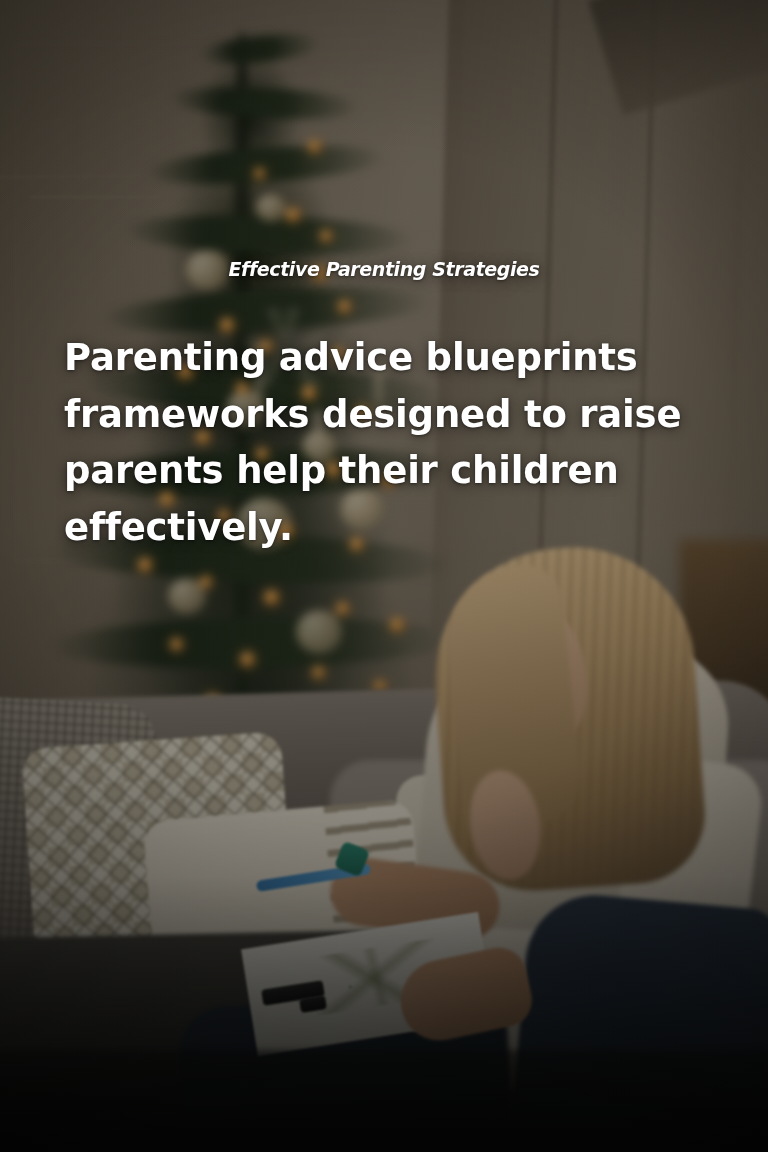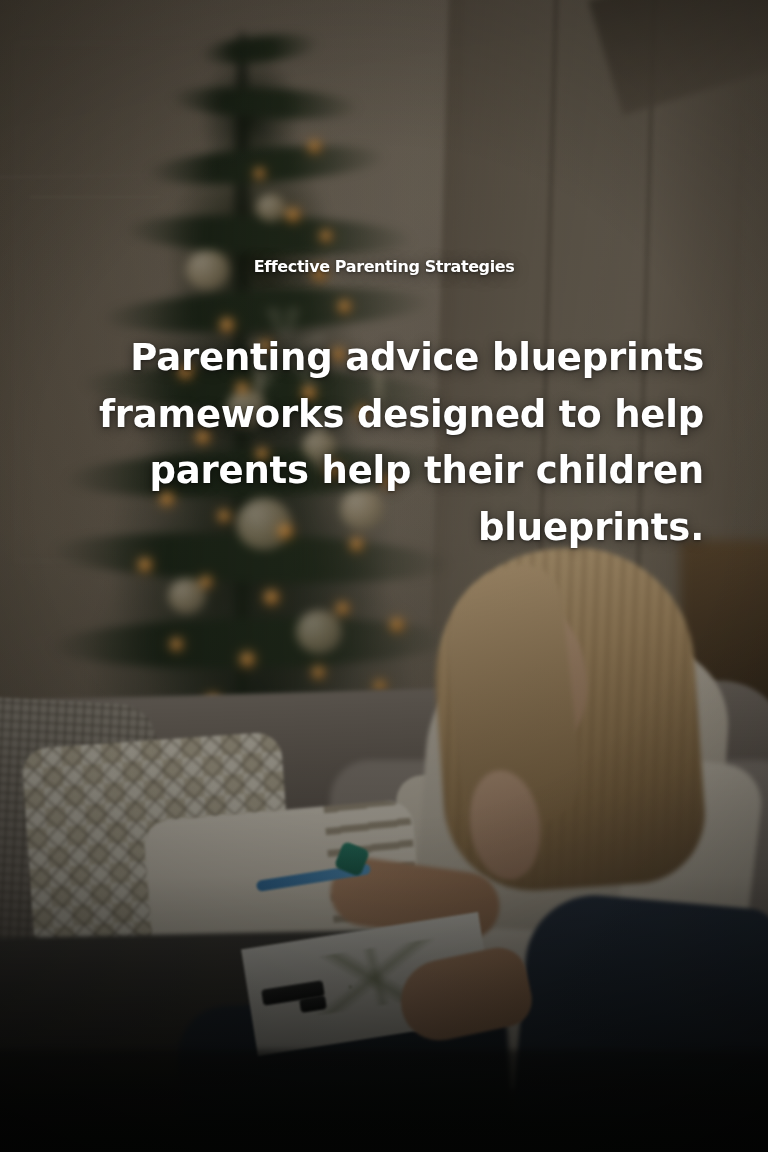--- a/index.html
+++ b/index.html
@@ -388,21 +388,21 @@
     font-weight:700;
     font-size:45px;
     letter-spacing:-0.4px;
     line-height:1.06;
     text-shadow:0 2px 14px rgba(0,0,0,.50), 0 1px 3px rgba(0,0,0,.45);
     white-space:nowrap;
   }
 
   .subtitle {
     position:absolute; left:64px; right:64px; top:330px;
-    text-align:right;
+    text-align:left;
     color:#ffffff;
     font-family:"DejaVu Sans", sans-serif;
     font-weight:700;
     font-size:37px;
     line-height:56.5px;
     letter-spacing:-0.2px;
     text-shadow:0 2px 12px rgba(0,0,0,.48), 0 1px 3px rgba(0,0,0,.42);
   }
   .subtitle .ln { display:block; }
 
@@ -535,24 +535,24 @@
 
     <div class="couch-seat-dark"></div>
 
     <div class="warmth"></div>
     <div class="grade"></div>
     <div class="vignette"></div>
   </div>
 
   <div class="text-layer">
 
-    <div class="title" style="font-size: 16px;">Effective Parenting Strategies</div>
+    <div class="title" style="font-size: 19px; font-style: italic;">Effective Parenting Strategies</div>
 
     <div class="subtitle">
       <span class="ln">Parenting advice blueprints</span>
-      <span class="ln">frameworks designed to help</span>
+      <span class="ln">frameworks designed to raise</span>
       <span class="ln">parents help their children</span>
-      <span class="ln">blueprints.</span>
+      <span class="ln">effectively.</span>
     </div>
 
   </div>
 
 </div>
 
 </body></html>

